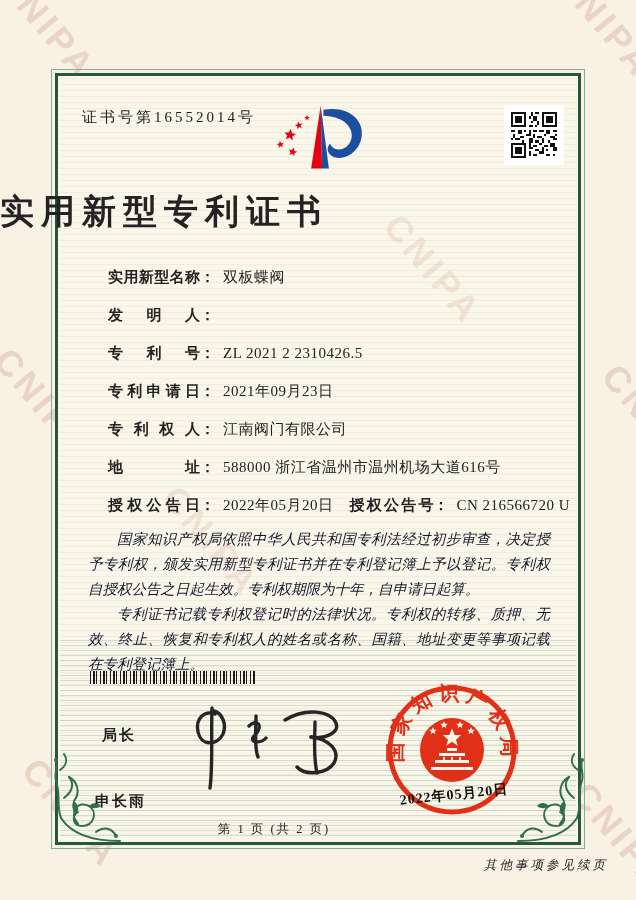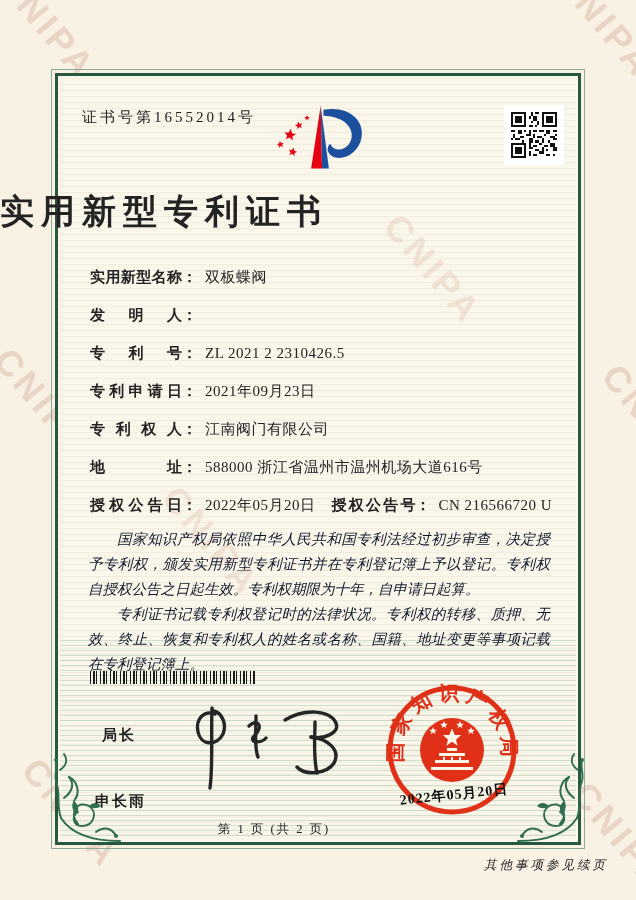--- a/index.html
+++ b/index.html
@@ -55,21 +55,21 @@
   .qr-pad {
     position:absolute; left:504px; top:105px; width:60px; height:60px;
     background:#ffffff; display:flex; align-items:center; justify-content:center;
   }
   .title {
     position:absolute; left:0; top:189px; width:636px;
     text-align:left; font-size:34px; font-weight:bold; letter-spacing:7px;
   }
 
   
-  .fields { position:absolute; left:90px; top:268px; width:460px; }
+  .fields { position:absolute; left:108px; top:268px; width:460px; }
   .frow { display:flex; align-items:baseline; height:22px; margin-bottom:16px; font-size:15px; }
   .frow .pair { display:flex; align-items:center; }
   .lbl {
     display:inline-block; width:92px;
     text-align:justify; text-align-last:justify;
     font-weight:bold; letter-spacing:0;
   }
   .lbl.narrow { width:84px; }
   .colon { font-weight:bold; }
   .val { margin-left:8px; letter-spacing:0.5px; white-space:nowrap; }

